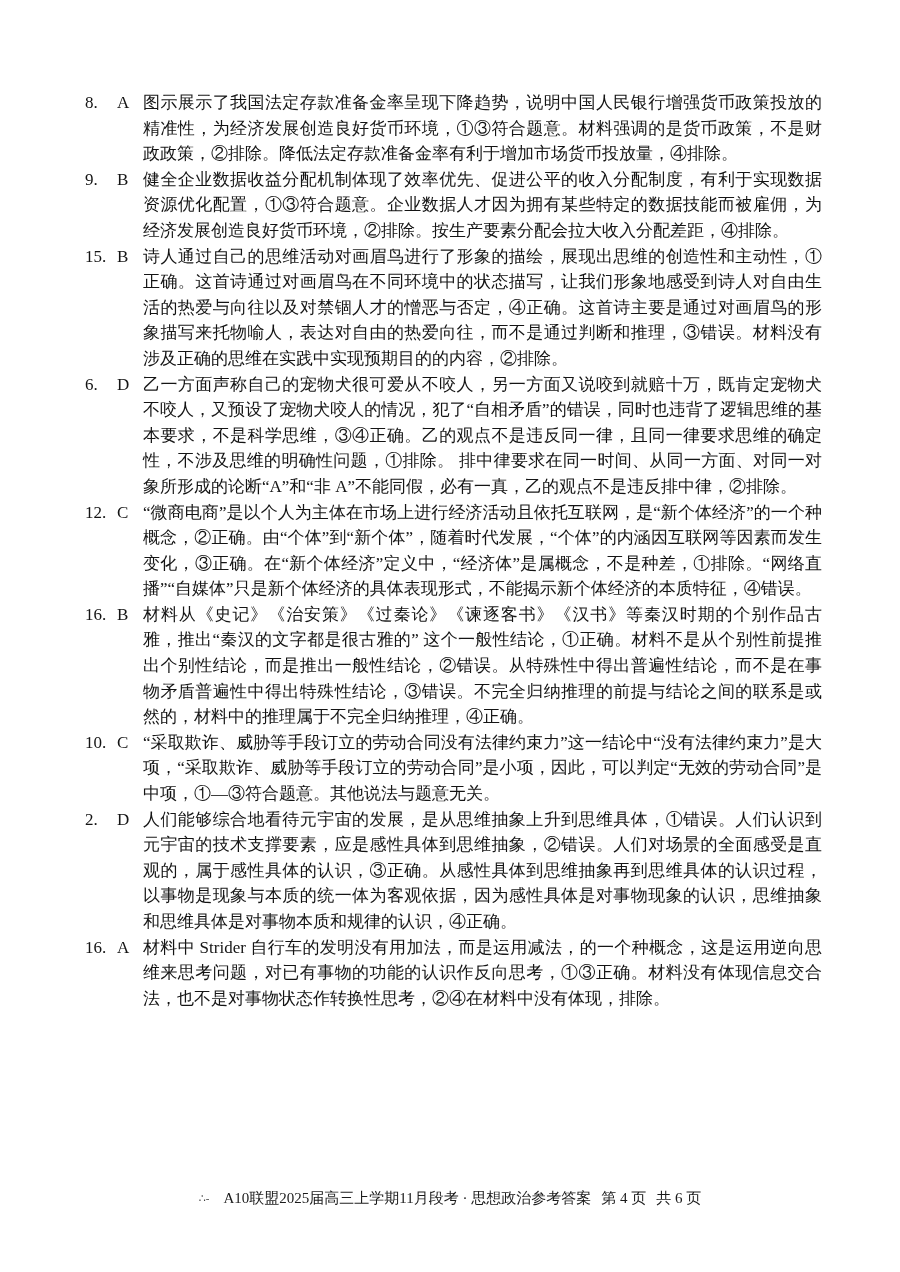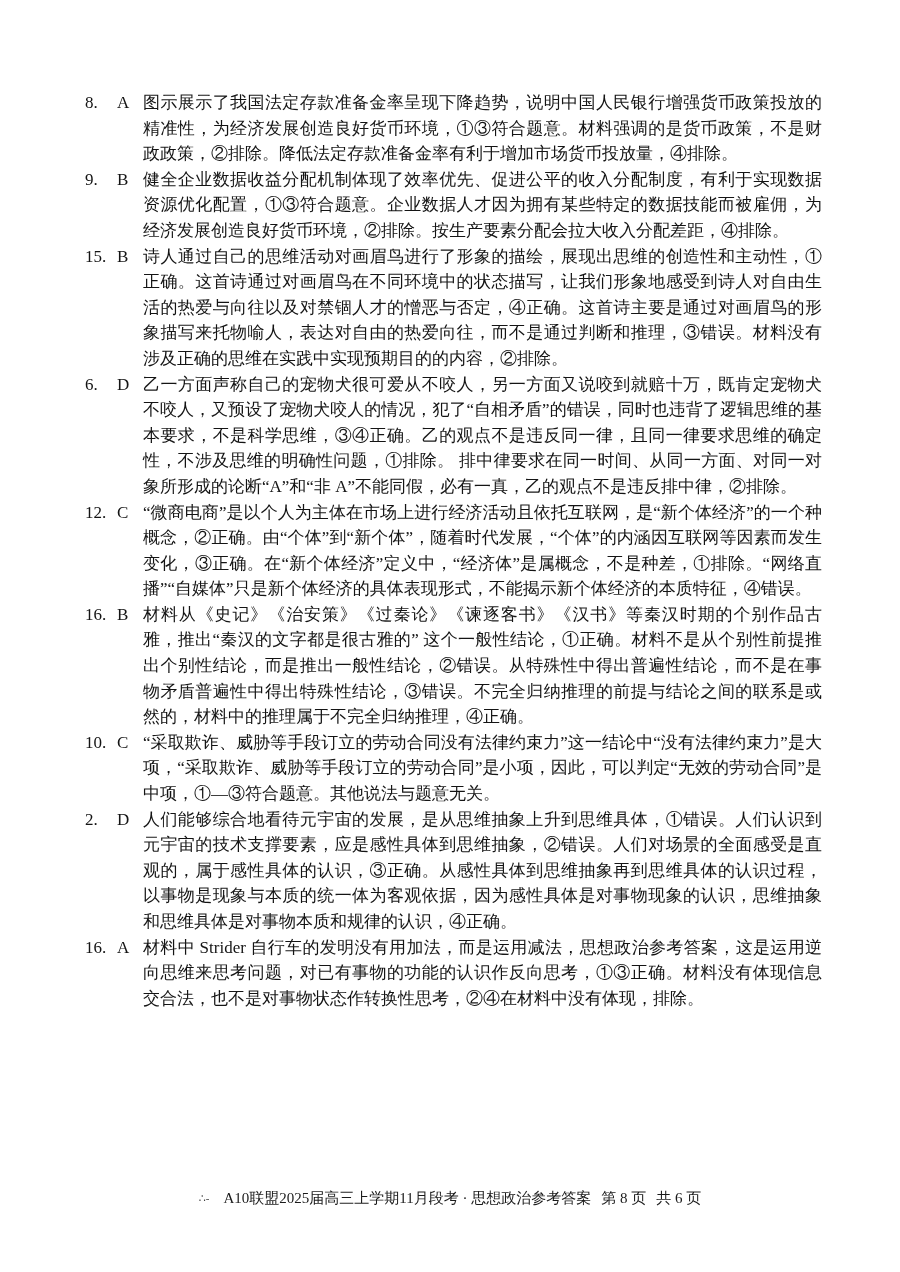--- a/index.html
+++ b/index.html
@@ -107,21 +107,21 @@
 
     <div class="answer-item">
       <span class="num">2.</span>
       <span class="ans">D</span>
       <span class="body">人们能够综合地看待元宇宙的发展，是从思维抽象上升到思维具体，①错误。人们认识到元宇宙的技术支撑要素，应是感性具体到思维抽象，②错误。人们对场景的全面感受是直观的，属于感性具体的认识，③正确。从感性具体到思维抽象再到思维具体的认识过程，以事物是现象与本质的统一体为客观依据，因为感性具体是对事物现象的认识，思维抽象和思维具体是对事物本质和规律的认识，④正确。</span>
     </div>
 
     <div class="answer-item">
       <span class="num">16.</span>
       <span class="ans">A</span>
-      <span class="body">材料中 Strider 自行车的发明没有用加法，而是运用减法，思想政治参考答案，这是运用逆向思维来思考问题，对已有事物的功能的认识作反向思考，①③正确。材料没有体现信息交合法，也不是对事物状态作转换性思考，②④在材料中没有体现，排除。</span>
+      <span class="body">材料中 Strider 自行车的发明没有用加法，而是运用减法，的一个种概念，这是运用逆向思维来思考问题，对已有事物的功能的认识作反向思考，①③正确。材料没有体现信息交合法，也不是对事物状态作转换性思考，②④在材料中没有体现，排除。</span>
     </div>
 
   </div>
 
   <div class="footer">
-    <span class="mark">∴-</span><span>A10联盟2025届高三上学期11月段考 · 思想政治参考答案</span><span class="sep"></span><span>第 8 页</span><span class="sep"></span><span>共 6 页</span>
+    <span class="mark">∴-</span><span>A10联盟2025届高三上学期11月段考 · 思想政治参考答案</span><span class="sep"></span><span>第 4 页</span><span class="sep"></span><span>共 6 页</span>
   </div>
 </div>
 
 </body></html>

